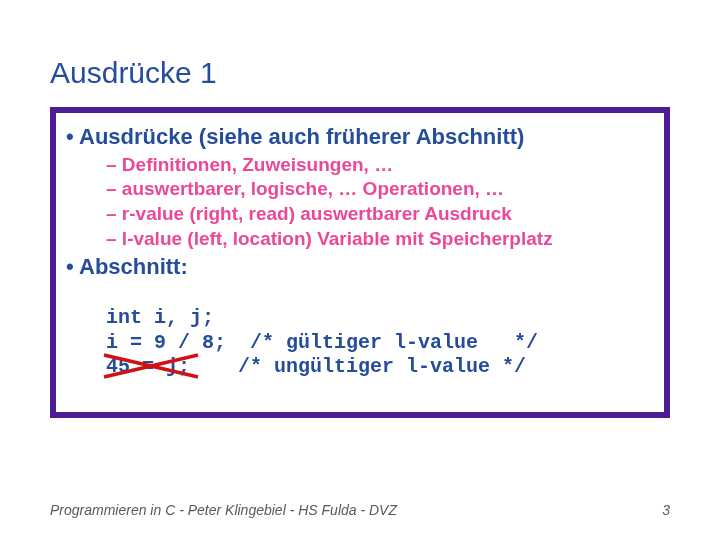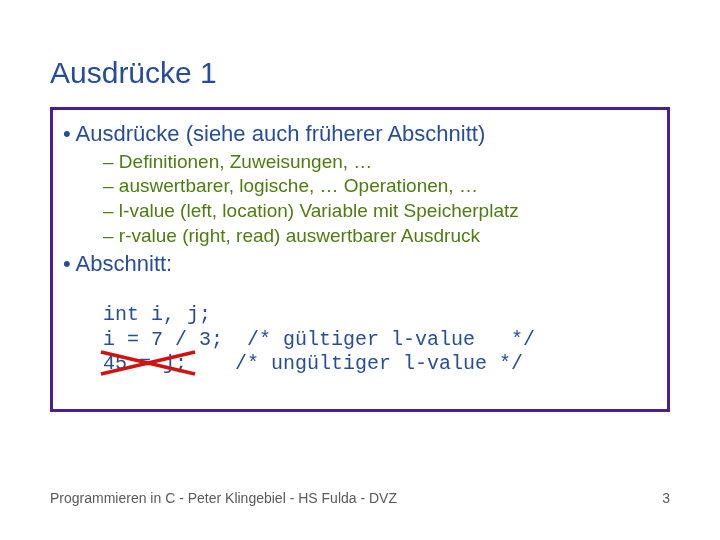--- a/index.html
+++ b/index.html
@@ -20,31 +20,32 @@
     padding: 30px 50px 0 50px;
   }
   .title {
     color: #264d99;
     font-size: 30px;
     font-weight: normal;
     margin: 26px 0 18px 0;
     line-height: 1.1;
   }
   .content-box {
-    border: 3px solid #4c1d95;
+    border: 6px solid #4c1d95;
     padding: 8px 10px 6px 10px;
     font-size: 22px;
     line-height: 1.25;
+    font-weight: bold;
   }
   .level1 {
     color: #264d99;
     margin: 2px 0 2px 0;
   }
   .level2 {
-    color: #4d7c0f;
+    color: #ec4899;
     font-size: 19px;
     margin: 1px 0 1px 40px;
   }
   .bullet1::before {
     content: "•  ";
   }
   .bullet2::before {
     content: "–  ";
   }
   .codeblock {
@@ -65,23 +66,24 @@
     left: -6px;
     top: -4px;
     width: 110px;
     height: 30px;
     pointer-events: none;
   }
   .footer {
     position: absolute;
     left: 50px;
     right: 50px;
-    bottom: 34px;
+    bottom: 22px;
     font-size: 14px;
     color: #5a5a5a;
+    font-style: italic;
   }
   .pagenum {
     position: absolute;
     right: 0;
     bottom: 0;
     font-size: 14px;
     color: #5a5a5a;
   }
 </style>
 </head>
@@ -90,28 +92,28 @@
 <div class="slide">
 
   <div class="title">Ausdrücke 1</div>
 
   <div class="content-box">
 
     <div class="level1 bullet1">Ausdrücke (siehe auch früherer Abschnitt)</div>
     <div class="level2 bullet2">Definitionen, Zuweisungen, …</div>
     <div class="level2 bullet2">auswertbarer, logische, … Operationen, …</div>
 
+    <div class="level2 bullet2">r-value (right, read) auswertbarer Ausdruck</div>
     <div class="level2 bullet2">l-value (left, location) Variable mit Speicherplatz</div>
-    <div class="level2 bullet2">r-value (right, read) auswertbarer Ausdruck</div>
 
     <div class="level1 bullet1">Abschnitt:</div>
 
     <div class="codeblock">
 <span>int i, j;</span>
-<span>i = 7 / 3;  /* gültiger l-value   */</span>
+<span>i = 9 / 8;  /* gültiger l-value   */</span>
 <span class="strike-wrap"><span>45 = j;</span><svg class="strike-svg" viewBox="0 0 110 30">
             <line x1="4" y1="4" x2="98" y2="26" stroke="#d11212" stroke-width="3.5"></line>
             <line x1="4" y1="26" x2="98" y2="4" stroke="#d11212" stroke-width="3.5"></line>
           </svg></span><span>    /* ungültiger l-value */</span>
     </div>
 
   </div>
 
   <div class="footer">
     <span>Programmieren in C - Peter Klingebiel - HS Fulda - DVZ</span>

